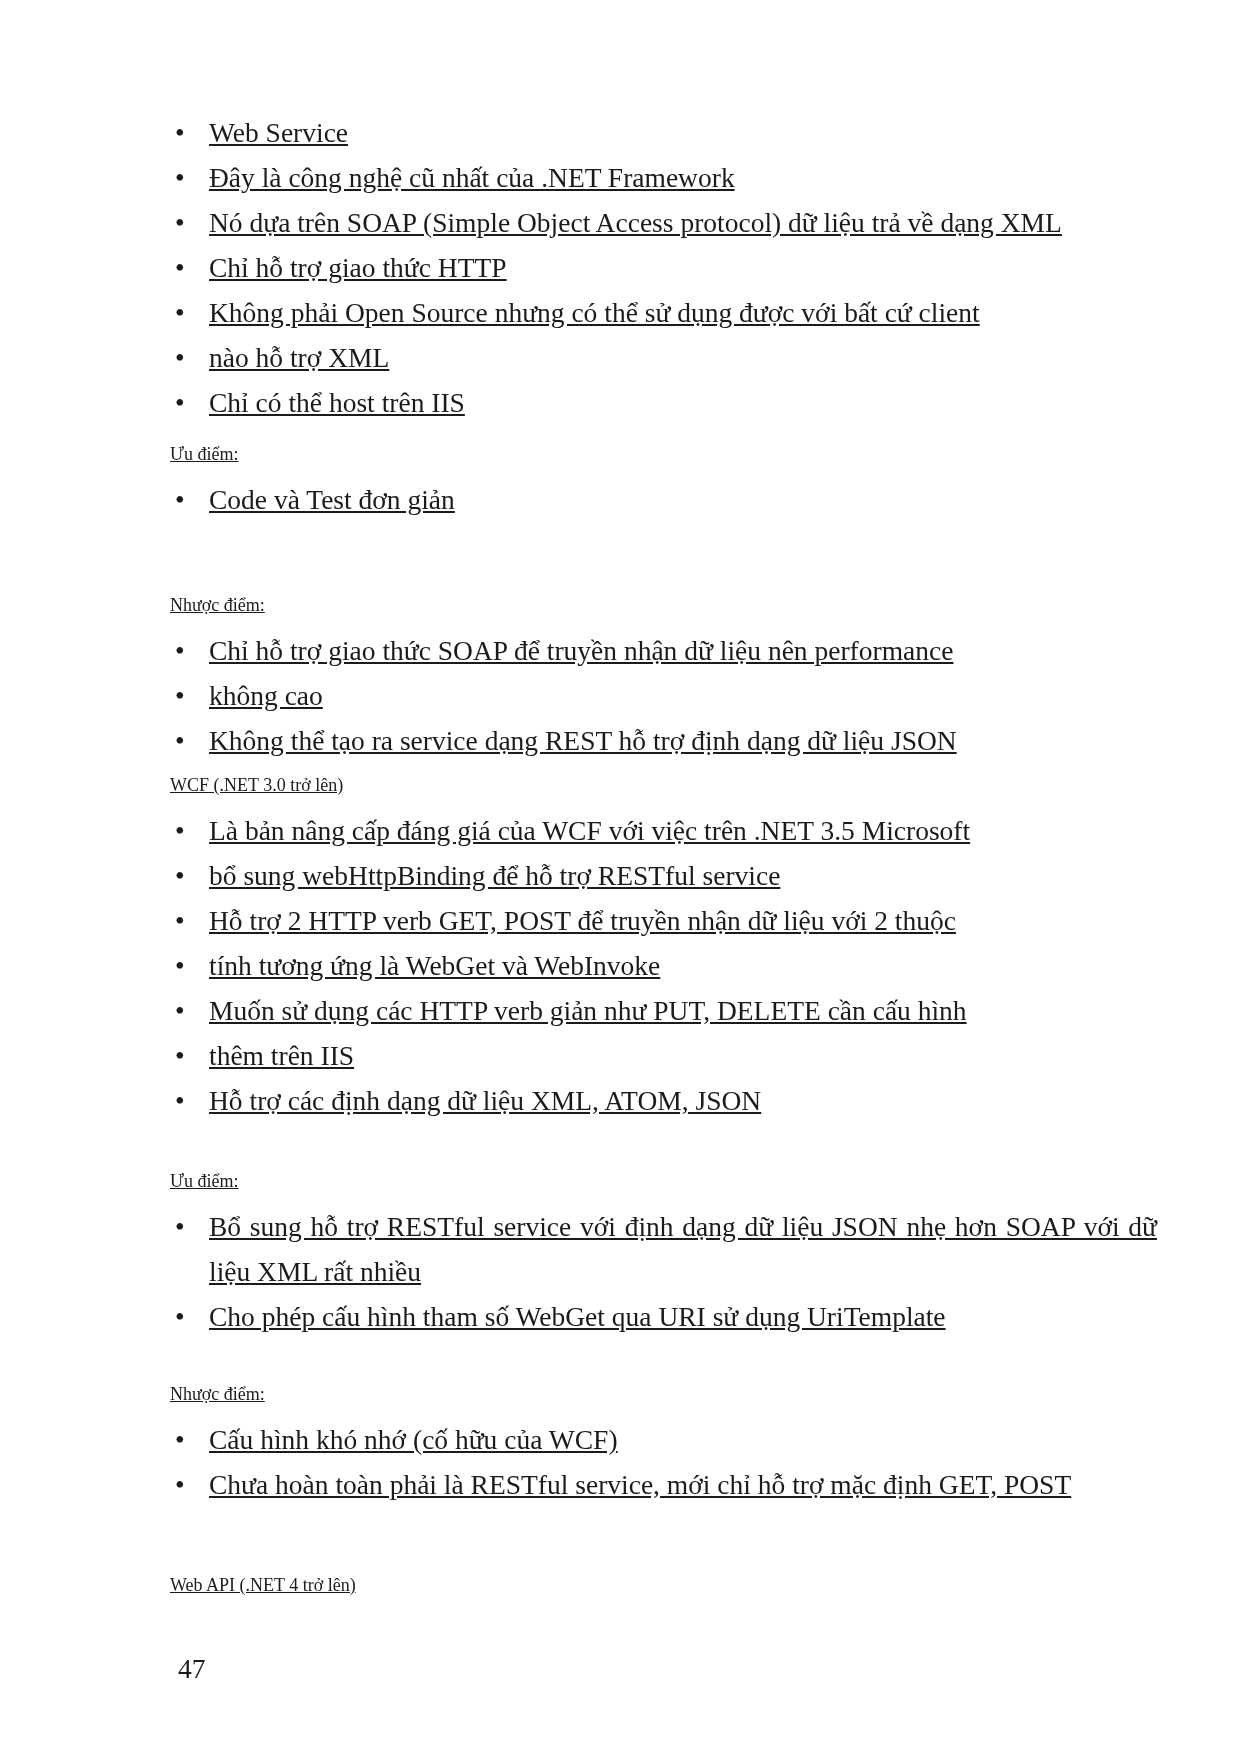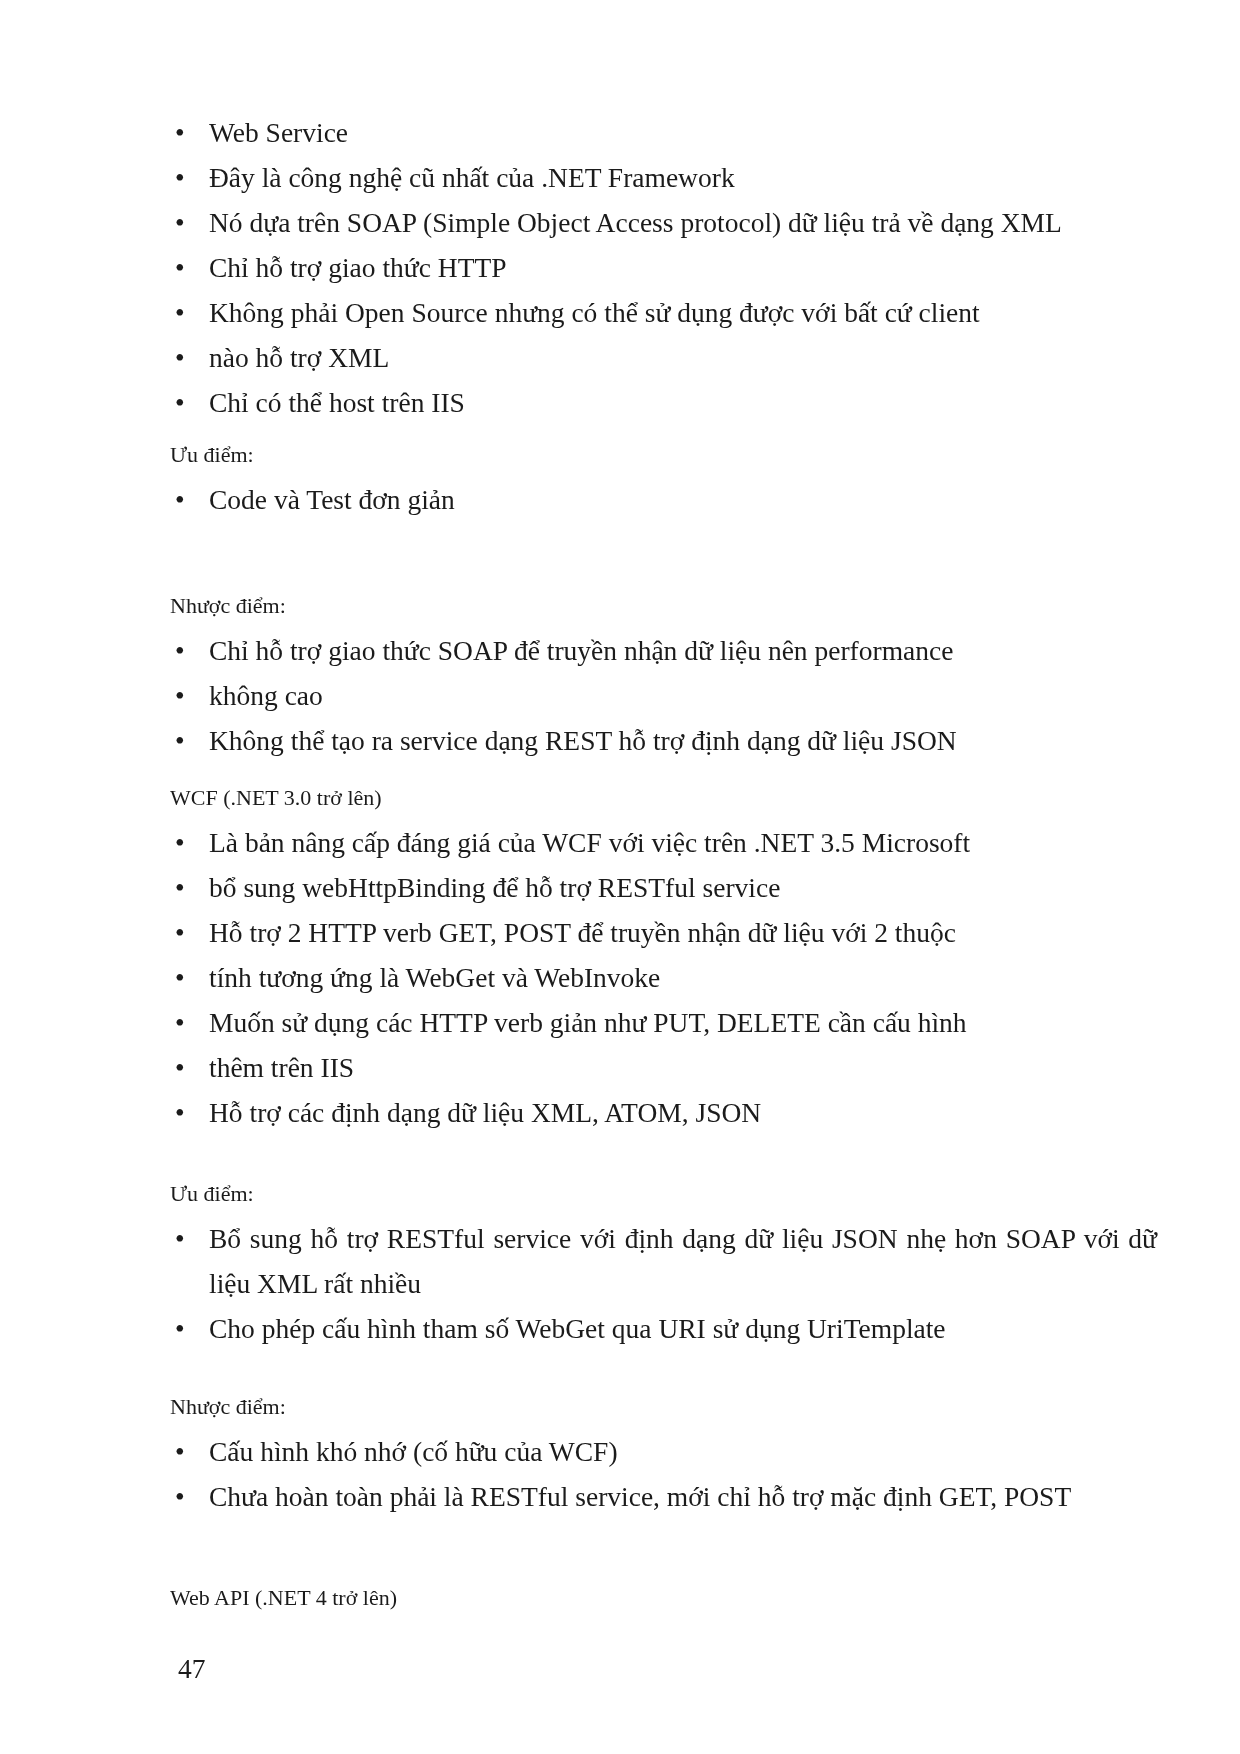--- a/index.html
+++ b/index.html
@@ -14,47 +14,48 @@
     overflow: hidden;
     color: #1b1b1b;
     font-family: "Liberation Serif", "DejaVu Serif", serif;
     font-size: 27.5px;
   }
   .content {
     position: absolute;
     left: 170px;
     top: 110px;
     width: 987px;
+    text-decoration: underline;
   }
   
   .b {
     position: relative;
     margin: 0;
     padding-left: 39px;
     line-height: 45px;
     text-align: justify;
   }
   .b::before {
     content: "\2022";
     position: absolute;
     left: 5px;
     top: 0;
     line-height: 45px;
   }
   
   .h {
     margin: 0;
-    font-size: 22px;
+    font-size: 18px;
     font-weight: normal;
     line-height: 45px;
     text-align: left;
   }
   .gap-a { margin-top: 7px;  }
   .gap-b { margin-top: 61px; }
-  .gap-c { margin-top: 12px; }
+  .gap-c { }
   .gap-d { margin-top: 36px; }
   .gap-e { margin-top: 33px; }
   .gap-f { margin-top: 56px; }
   .pagenum {
     position: absolute;
     left: 178px;
     top: 1646px;
     width: 957px;
     line-height: 45px;
     text-align: left;

